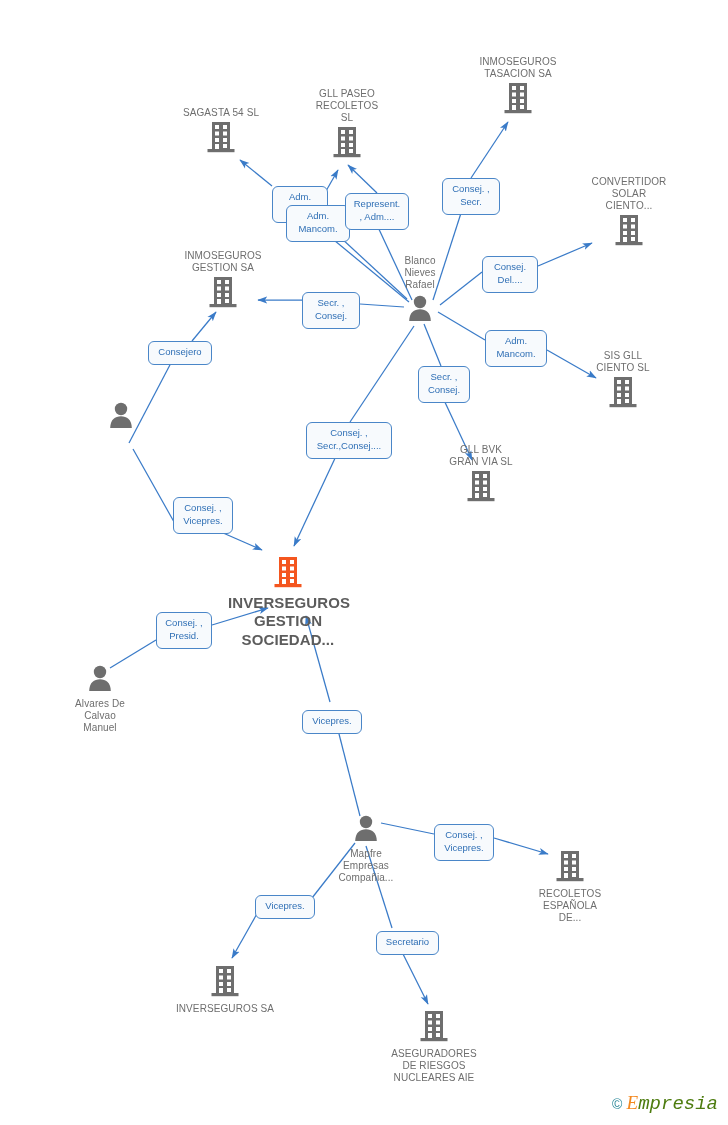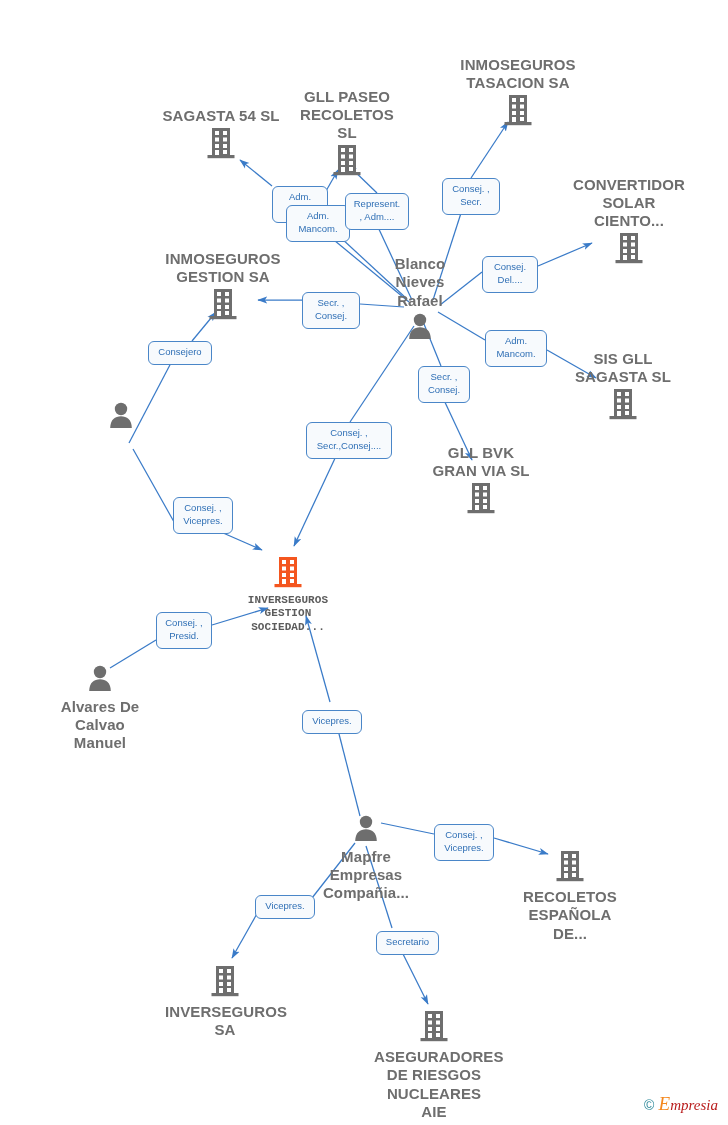--- a/index.html
+++ b/index.html
@@ -31,33 +31,31 @@
     margin-left: -60px;
     text-align: center;
     line-height: 1.22;
   }
   .node .glyph {
     display: block;
     margin: 0 auto;
   }
   .node .nlabel {
     display: block;
-    font-size: 15px;
+    font-size: 10px;
     color: #6e6e6e;
     letter-spacing: 0.1px;
     margin-top: 1px;
     white-space: pre-line;
-    font-weight: bold;
   }
   .node.label-above .nlabel { margin: 0 0 2px 0; }
   .node.highlight .nlabel {
     color: #5c5c5c;
     font-weight: bold;
-    font-size: 11px;
-    font-family: Liberation Mono, monospace;
+    font-size: 15px;
   }
   
   .rel {
     position: absolute;
     border: 1px solid #4a86c8;
     border-radius: 6px;
     background: #f7fafd;
     color: #2f6fb5;
     font-size: 9.5px;
     text-align: center;
@@ -195,21 +193,21 @@
             <rect x="8" y="10.5" width="4" height="4" fill="#fff"></rect>
             <rect x="16" y="10.5" width="4" height="4" fill="#fff"></rect>
             <rect x="8" y="17" width="4" height="4" fill="#fff"></rect>
             <rect x="16" y="17" width="4" height="4" fill="#fff"></rect>
             <rect x="8" y="23" width="4" height="5" fill="#fff"></rect>
             <rect x="16" y="23" width="4" height="4" fill="#fff"></rect>
           </svg></span>
       </div>
       <div class="node label-above" style="left: 623px; top: 349.5px;">
         <span class="nlabel">SIS GLL
-SAGASTA  SL</span>
+CIENTO  SL</span>
         <span class="glyph"><svg width="28" height="33" viewBox="0 0 28 33">
             <rect x="5" y="1" width="18" height="27" fill="#6e6e6e"></rect>
             <rect x="0.5" y="28" width="27" height="3.2" fill="#6e6e6e"></rect>
             <rect x="8" y="4" width="4" height="4" fill="#fff"></rect>
             <rect x="16" y="4" width="4" height="4" fill="#fff"></rect>
             <rect x="8" y="10.5" width="4" height="4" fill="#fff"></rect>
             <rect x="16" y="10.5" width="4" height="4" fill="#fff"></rect>
             <rect x="8" y="17" width="4" height="4" fill="#fff"></rect>
             <rect x="16" y="17" width="4" height="4" fill="#fff"></rect>
             <rect x="8" y="23" width="4" height="5" fill="#fff"></rect>
@@ -359,15 +357,15 @@
 Presid.</div>
       <div class="rel" style="left: 302px; top: 710px; width: 60px; min-height: 20px;">Vicepres.</div>
       <div class="rel" style="left: 434px; top: 824px; width: 60px; min-height: 32px;">Consej. ,
 Vicepres.</div>
       <div class="rel" style="left: 255px; top: 895px; width: 60px; min-height: 20px;">Vicepres.</div>
       <div class="rel" style="left: 376px; top: 931px; width: 63px; min-height: 20px;">Secretario</div>
     </div>
 
   <div id="watermark" style="position:absolute;right:10px;bottom:10px;font-size:15px;white-space:nowrap;">
     <span style="color:#2f8a9b;font-size:14px;">©</span>
-    <span style="color:#f4881f;font-family:'Liberation Serif',serif;font-style:italic;font-size:19px;">E</span><span style="color:#b91c1c;font-family:Liberation Serif, serif;font-style:italic;font-size:15px;">mpresia</span>
+    <span style="color:#f4881f;font-family:'Liberation Serif',serif;font-style:italic;font-size:19px;">E</span><span style="color:#4d7c0f;font-family:Liberation Mono, monospace;font-style:italic;font-size:19px;">mpresia</span>
   </div>
 </div>
 
 </body></html>

